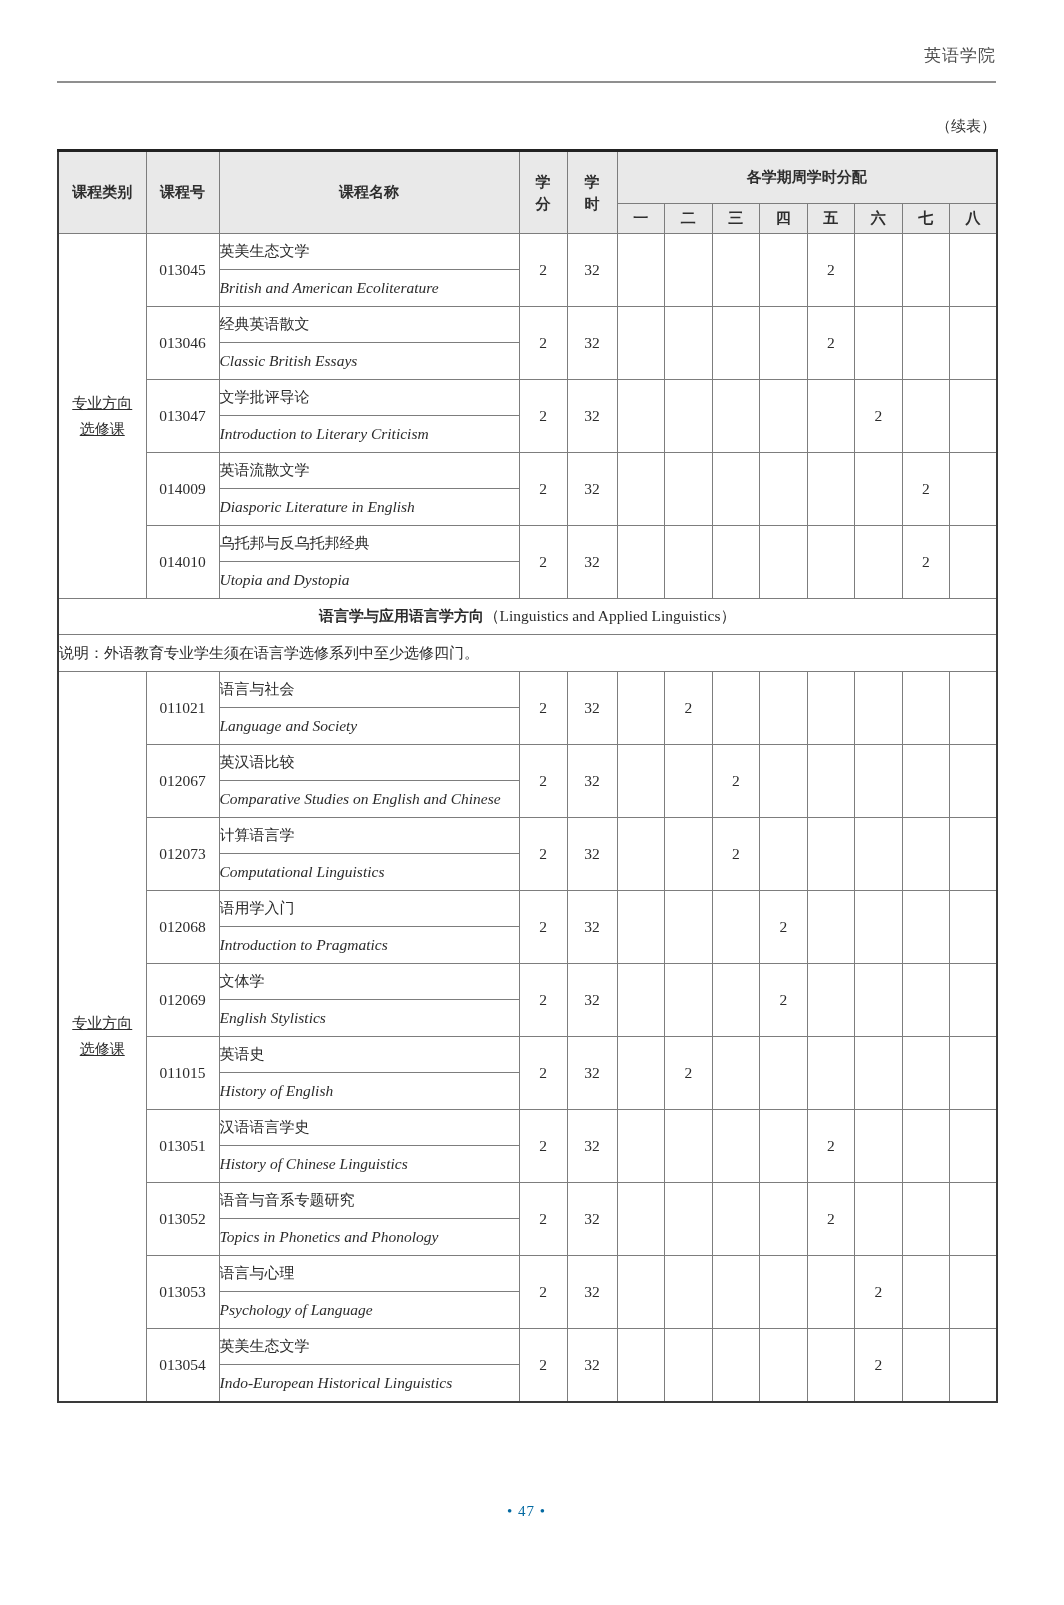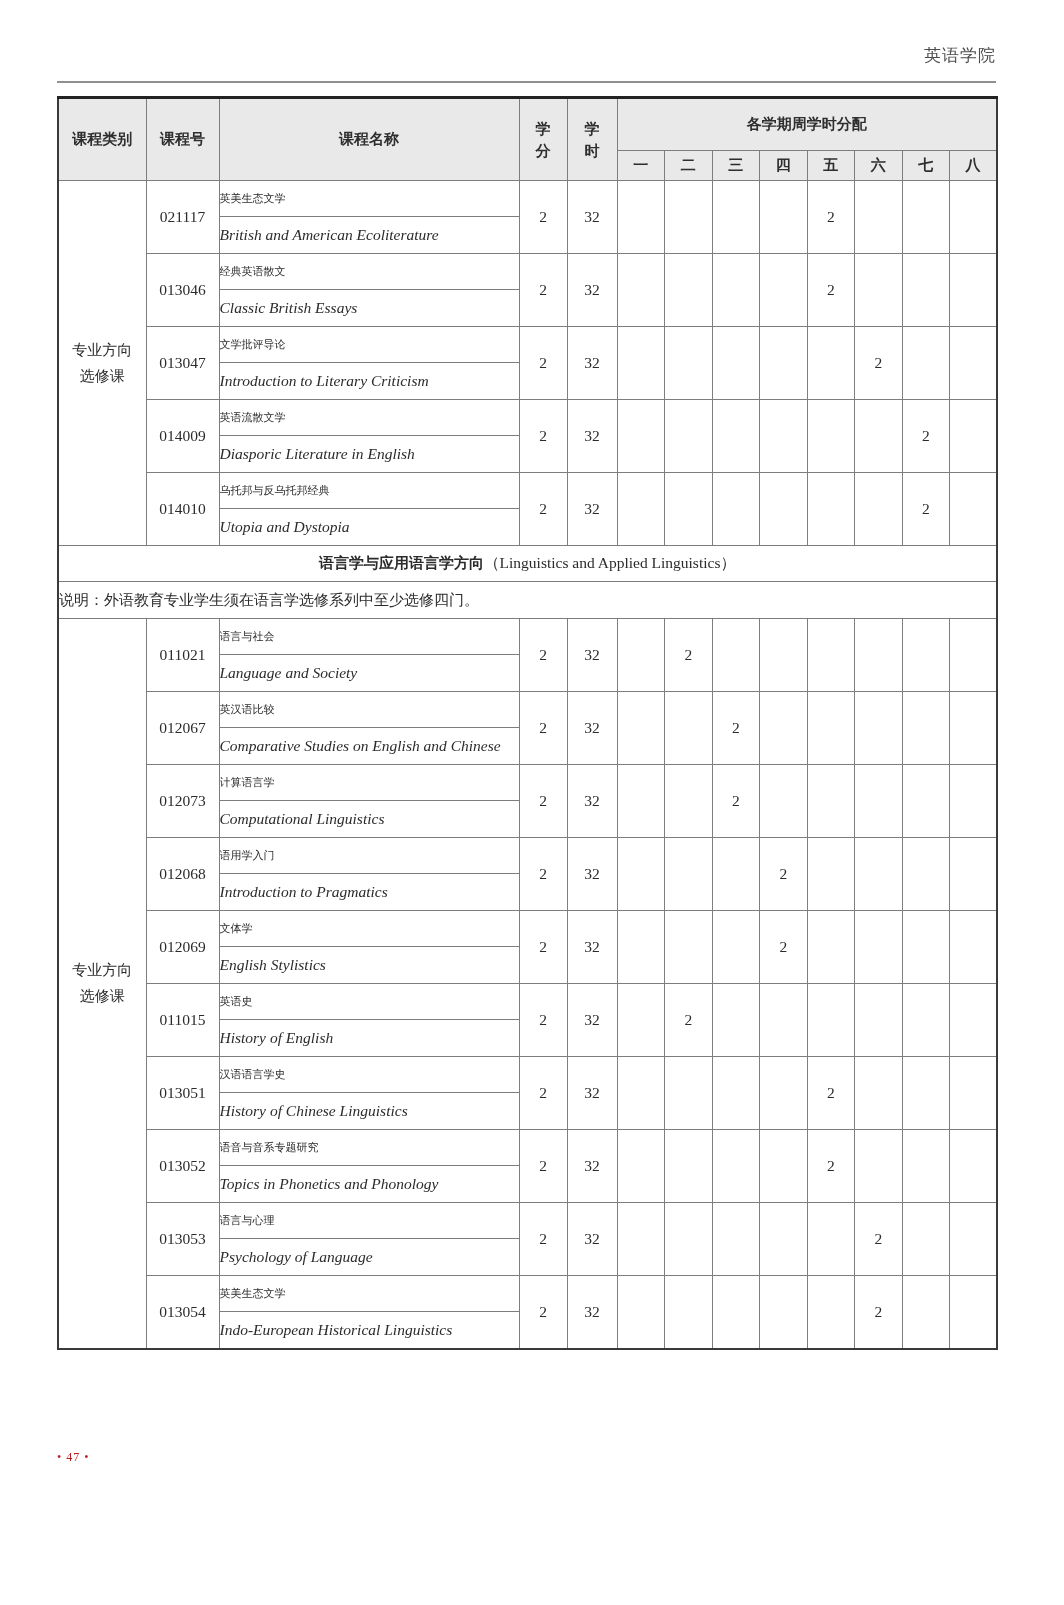--- a/index.html
+++ b/index.html
@@ -58,26 +58,27 @@
   tr.head-sem  { height: 30px; }
   th.vhead { white-space: pre-line; line-height: 1.45; }
   tbody td { font-size: 15px; color: #2b2b2b; vertical-align: middle; }
   tr.r-zh { height: 36px; }
   tr.r-en { height: 37px; }
   td.cat-cell {
     text-align: center;
     white-space: pre-line;
     line-height: 1.75;
     font-size: 15px;
+    text-decoration: underline;
   }
   td.num-cell { text-align: center; font-size: 15.5px; }
   td.zh-cell {
     text-align: left;
     padding: 0 8px 0 22px;
-    font-size: 11px;
+    font-size: 15px;
     margin-top: 18px;
   }
   td.en-cell {
     text-align: left;
     padding: 2px 8px 2px 22px;
     font-size: 15.5px;
     line-height: 1.55;
     font-style: italic;
   }
   tr.divider-row { height: 36px; margin-left: 12px; }
@@ -85,37 +86,38 @@
   .divider-zh {
     font-family: "Liberation Sans", "DejaVu Sans", sans-serif;
     font-weight: bold;
     font-size: 15px;
   }
   .divider-en { font-size: 15.5px; }
   tr.note-row { height: 37px; }
   td.note-cell { text-align: left; font-size: 15px; }
   .page-number {
     margin-top: 100px;
-    text-align: left;
-    font-size: 12px;
-    color: #b91c1c;
+    text-align: center;
+    font-size: 15px;
+    color: #0369a1;
     letter-spacing: 1px;
   }
 </style>
 </head>
 <body>
 
 <div class="page">
 
   <div class="running-head">
     <span>英语学院</span>
   </div>
 
   <div class="head-rule"></div>
 
+  <div class="continued">（续表）</div>
 
   <table class="courses">
     <colgroup>
       <col style="width:88px">
         <col style="width:73px">
         <col style="width:300px">
       <col style="width:48px">
         <col style="width:50px">
       <col style="width:47.5px">
         <col style="width:47.5px">
@@ -145,21 +147,21 @@
         <th>五</th>
         <th>六</th>
         <th>七</th>
         <th>八</th>
       </tr>
     </thead>
     <tbody id="table-body">
         <tr class="r-zh">
           <td class="cat-cell" rowspan="10">专业方向
 选修课</td>
-          <td class="num-cell" rowspan="2">021117</td>
+          <td class="num-cell" rowspan="2">013045</td>
           <td class="zh-cell">英美生态文学</td>
           <td class="num-cell" rowspan="2">2</td>
           <td class="num-cell" rowspan="2">32</td>
           <td class="num-cell" rowspan="2"></td>
           <td class="num-cell" rowspan="2"></td>
           <td class="num-cell" rowspan="2"></td>
           <td class="num-cell" rowspan="2"></td>
           <td class="num-cell" rowspan="2">2</td>
           <td class="num-cell" rowspan="2"></td>
           <td class="num-cell" rowspan="2"></td>

